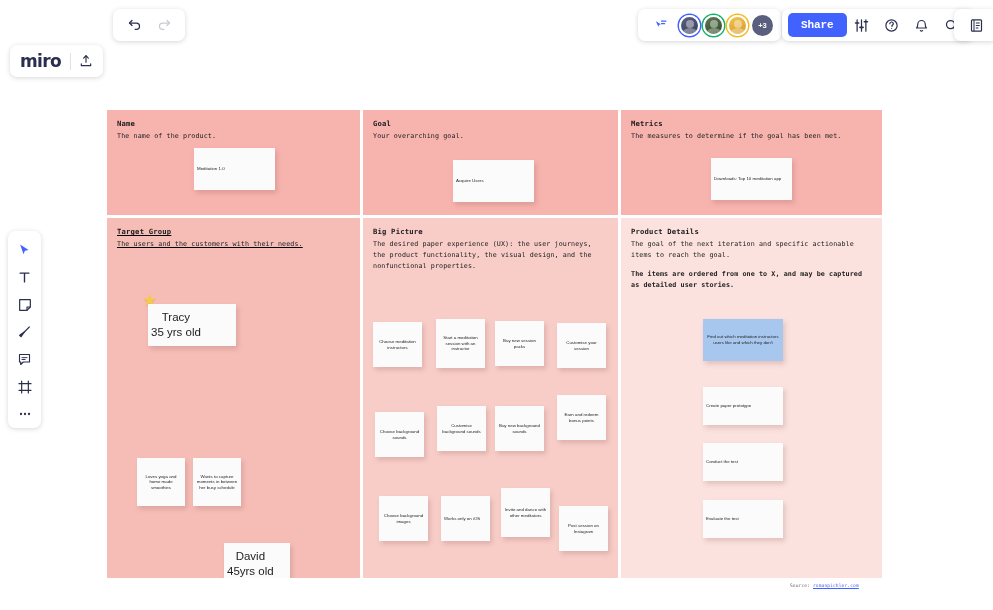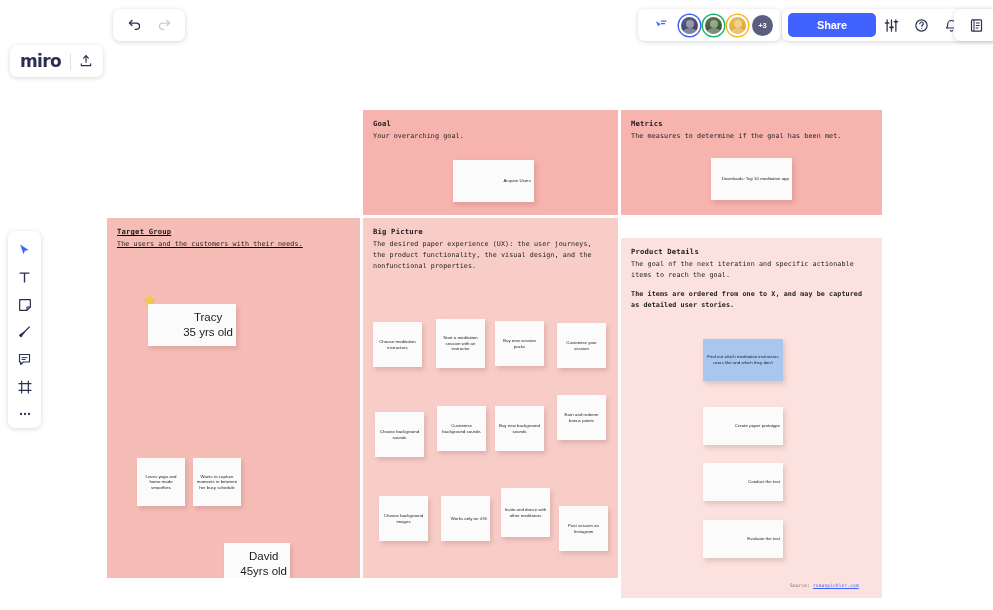--- a/index.html
+++ b/index.html
@@ -54,22 +54,22 @@
     transform: translateX(-50%); background: rgba(255,255,255,0.42);
   }
   .av-more {
     width: 21px; height: 21px; border-radius: 50%;
     background: #5a5f7d; color: #fff; font-size: 7.5px; font-weight: 700;
     display: flex; align-items: center; justify-content: center;
     margin-left: 4px; flex: 0 0 auto;
   }
   .share-btn {
     background: #4262ff; color: #fff; border: none; border-radius: 5px;
-    font-family: Liberation Sans, sans-serif;
-    font-size: 11px; font-weight: 700; height: 24px; padding: 0 29px;
+    font-family: Liberation Mono, monospace;
+    font-size: 11px; font-weight: 700; height: 24px; padding: 0 13px;
     cursor: pointer; letter-spacing: -0.1px;
   }
 
   
   .lefttool {
     position: absolute; left: 8px; top: 231px; width: 33px; height: 197px;
     background: #fff; border-radius: 7px;
     box-shadow: 0 1px 5px rgba(0,0,0,0.16);
     display: flex; flex-direction: column; align-items: center;
     padding-top: 6px; z-index: 40;
@@ -92,28 +92,28 @@
   }
   .p-body + .p-body { margin-top: 8.5px; font-weight: bold; }
 
   
   #panel-name    { left: 0;     top: 0;   width: 253px; height: 105px; background: #f7b3ae; }
   #panel-goal    { left: 256px; top: 0;   width: 255px; height: 105px; background: #f7b3ae; }
   #panel-metrics { left: 514px; top: 0;   width: 261px; height: 105px; background: #f7b3ae; }
   
   #panel-target  { left: 0;     top: 108px; width: 253px; height: 360px; background: #f6bdb7; text-decoration: underline; }
   #panel-big     { left: 256px; top: 108px; width: 255px; height: 360px; background: #f8cdc8; }
-  #panel-product { left: 514px; top: 108px; width: 261px; height: 360px; background: #fbe2de; margin-top: 20px; }
+  #panel-product { left: 514px; top: 108px; width: 261px; height: 360px; background: #fbe2de; }
 
   
   .note {
     position: absolute;
     background: #fbfbfb;
     box-shadow: 2px 3px 5px rgba(120,60,60,0.20);
-    display: flex; align-items: center; justify-content: flex-end;
+    display: flex; align-items: center; justify-content: flex-start;
     text-align: center;
     font-family: "Liberation Sans", sans-serif;
     color: #1d1d1d;
     padding: 3px;
     line-height: 1.28;
   }
   .note.blue { background: #a8c7ef; }
   .note-sm { font-size: 4.4px; }
   .note-lg { font-size: 11.5px; }
 
@@ -254,20 +254,25 @@
       <svg width="16" height="16" viewBox="0 0 24 24" fill="#2a2e4f">
         <circle cx="6" cy="12" r="1.7"></circle>
           <circle cx="12" cy="12" r="1.7"></circle>
           <circle cx="18" cy="12" r="1.7"></circle>
       </svg>
     </span>
   </div>
 
   <div class="board">
 
+    <div class="panel" id="panel-name">
+      <div class="p-title">Name</div>
+      <div class="p-body">The name of the product.</div>
+      <div class="note note-sm" style="left:87px; top:38px; width:81px; height:42px;">Meditation 1.0</div>
+    </div>
 
     <div class="panel" id="panel-goal">
       <div class="p-title">Goal</div>
       <div class="p-body">Your overarching goal.</div>
       <div class="note note-sm" style="left:90px; top:50px; width:81px; height:42px;">Acquire Users</div>
     </div>
 
     <div class="panel" id="panel-metrics">
       <div class="p-title">Metrics</div>
       <div class="p-body">The measures to determine if the goal has been met.</div>

